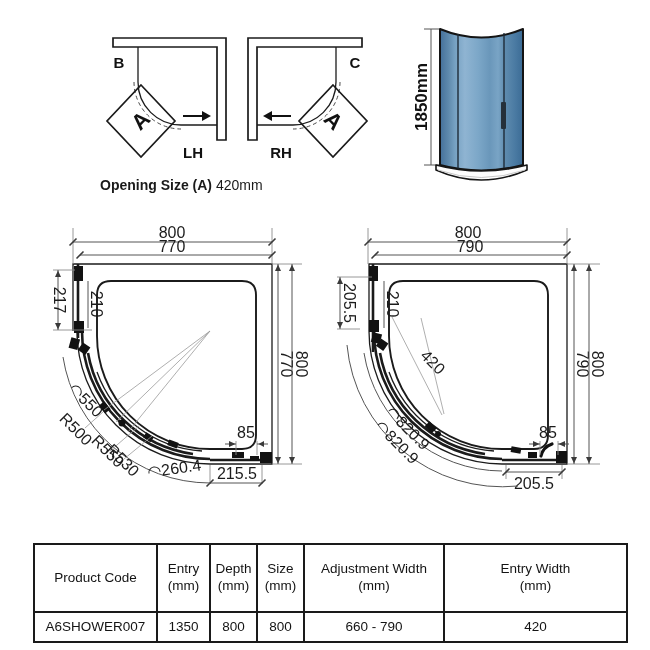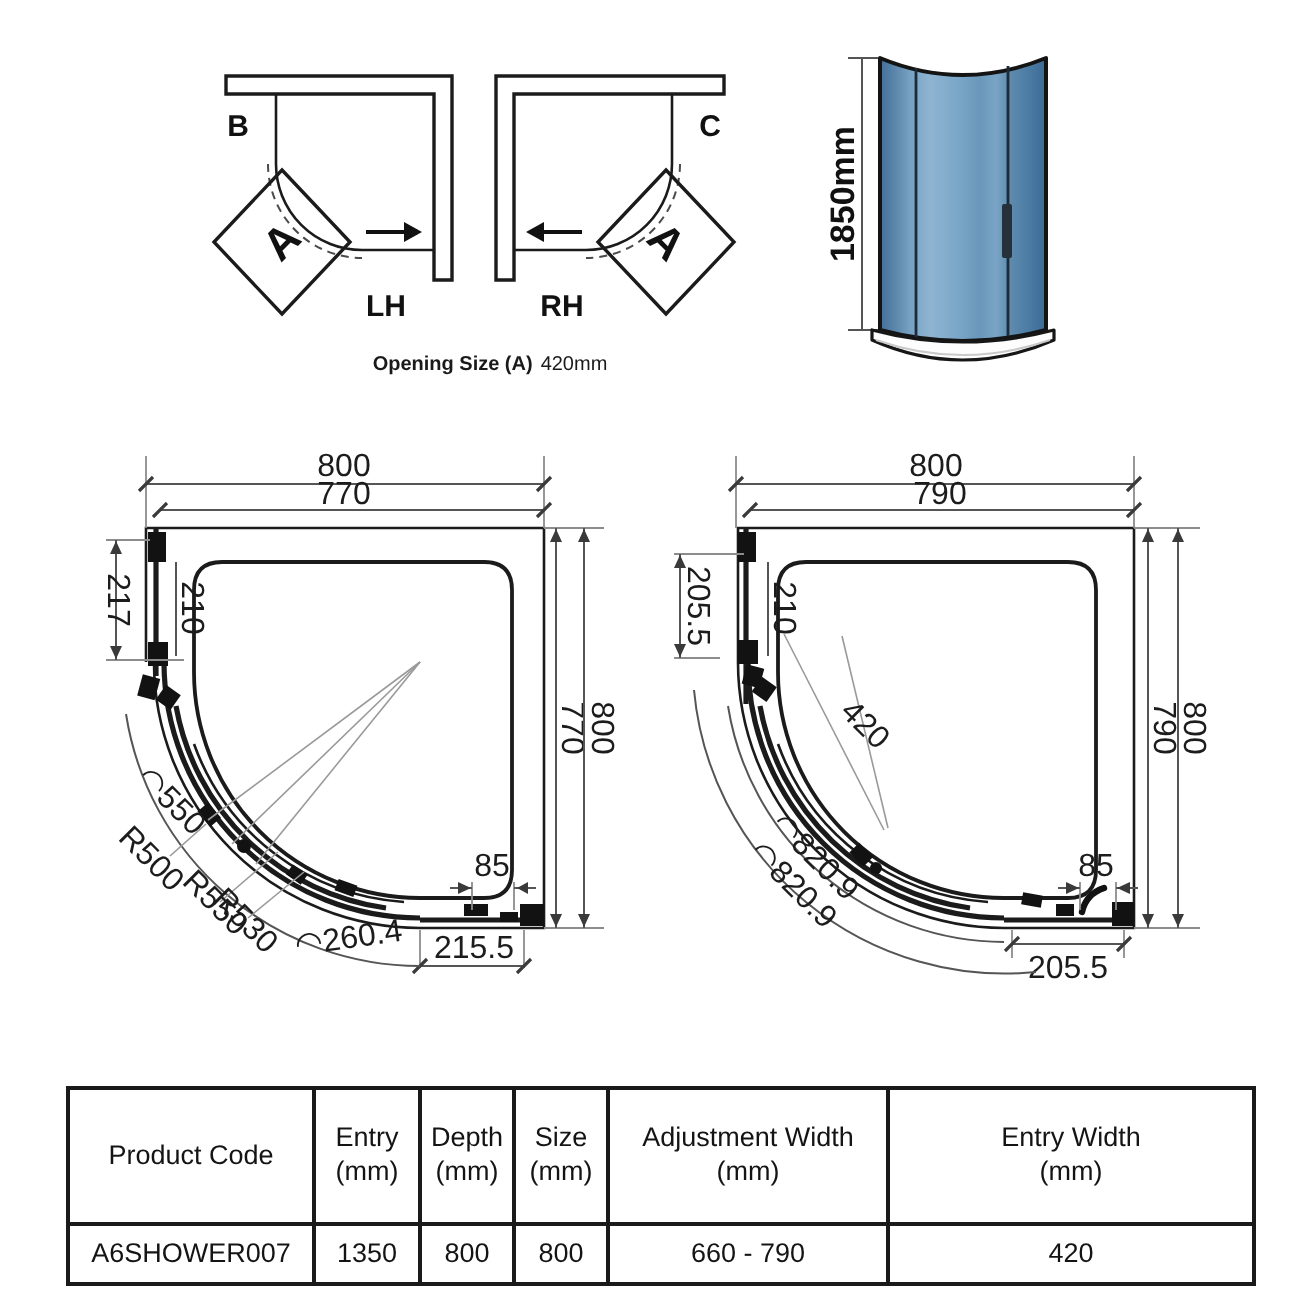--- a/index.html
+++ b/index.html
@@ -17,21 +17,21 @@
   .tick     {stroke:#3a3a3a;stroke-width:1.6;}
   .arrow    {fill:#3a3a3a;stroke:none;}
   .mark     {fill:#121212;stroke:none;}
   .handlearc{fill:none;stroke:#121212;stroke-width:3.2;stroke-linecap:round;}
   .dash     {fill:none;stroke:#4a4a4a;stroke-width:1;stroke-dasharray:4 3;}
   text.dim  {font-family:"Liberation Sans","DejaVu Sans",sans-serif;font-size:16px;fill:#1c1c1c;text-anchor:middle;}
   text.big  {font-family:"Liberation Sans","DejaVu Sans",sans-serif;font-size:15px;font-weight:bold;fill:#111;text-anchor:middle;}
   text.door {font-family:"Liberation Sans","DejaVu Sans",sans-serif;font-size:22px;font-weight:bold;fill:#111;text-anchor:middle;}
   text.hdim {font-family:"Liberation Sans","DejaVu Sans",sans-serif;font-size:17px;font-weight:bold;fill:#111;text-anchor:middle;}
   
-  #caption{position:absolute;left:100px;top:177px;width:290px;text-align:center;font-size:10px;white-space:nowrap;}
+  #caption{position:absolute;left:100px;top:177px;width:290px;text-align:left;font-size:14px;white-space:nowrap;}
   #caption .b{font-weight:bold;}
   #caption .v{font-weight:normal;margin-left:4px;}
   
   #spec{position:absolute;left:33px;top:543px;border-collapse:collapse;table-layout:fixed;width:593px;}
   #spec th,#spec td{border:2px solid #1a1a1a;font-weight:normal;font-size:13.5px;text-align:center;
                     vertical-align:middle;padding:0;line-height:1.25;color:#141414;}
   #spec thead tr{height:68px;}
   #spec tbody tr{height:30px;}
 </style>
 </head>

